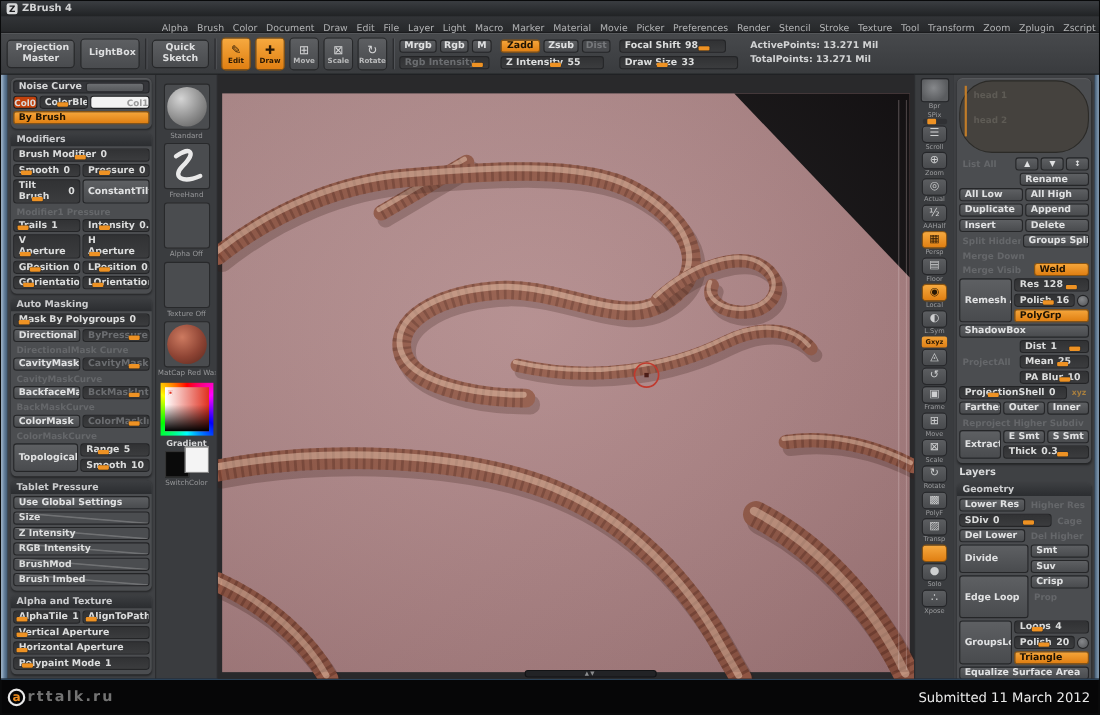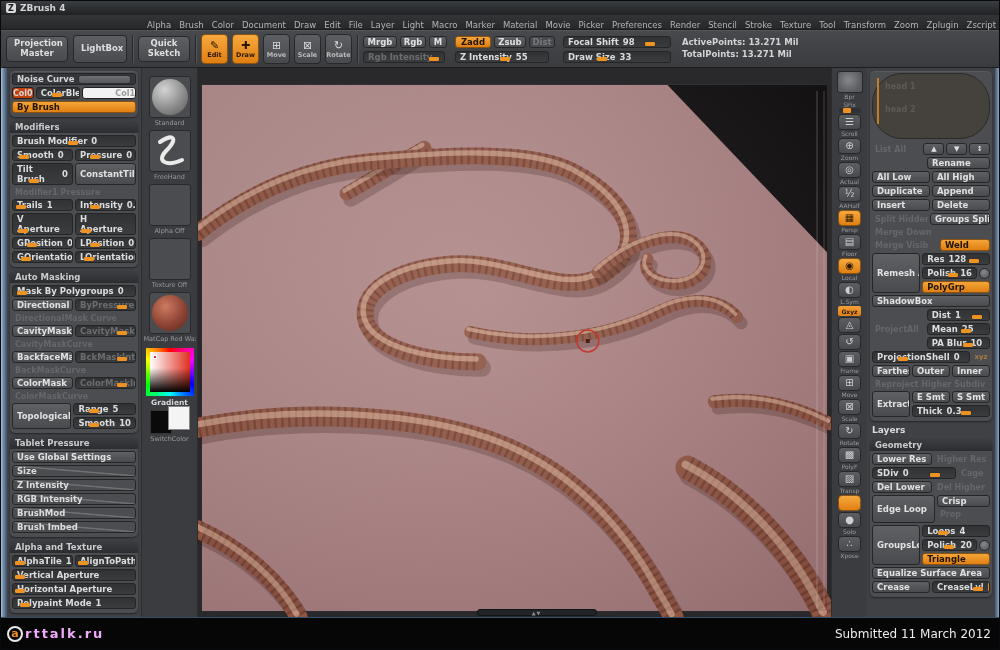--- a/index.html
+++ b/index.html
@@ -87,21 +87,21 @@
 
   .rpanel{width:128px;flex:none;background:#3f4144;padding:3px;overflow:hidden;}
   .subbox{position:relative;height:66px;background:#45423e;border:1px solid #2b2a27;border-radius:3px;display:flex;flex-direction:column;gap:14px;padding:8px 6px 0 12px;margin-bottom:2px;}
   .subbox::before{content:"";position:absolute;left:4px;top:4px;bottom:14px;width:2px;background:#c07c28;}
   .subitem{font-size:8px;font-weight:bold;color:#5e5b55;}
 
   
   .footer{height:32px;flex:none;background:#060607;border-top:1px solid #35506a;display:flex;align-items:center;justify-content:space-between;padding:0 6px;}
   .flogo{display:flex;align-items:center;gap:2px;}
   .flogo .ca{width:16px;height:16px;border:2px solid #e9e9e9;border-radius:50%;color:#ef8d1e;font-weight:bold;font-size:11px;display:flex;align-items:center;justify-content:center;}
-  .flogo .rest{color:#f0abfc;font-weight:bold;font-size:13px;letter-spacing:2px;}
+  .flogo .rest{color:#737373;font-weight:bold;font-size:13px;letter-spacing:2px;}
   .submitted{color:#ececec;font-size:12px;margin-right:2px;}
 </style>
 </head>
 <body>
 
 <div class="window">
 
   <div class="titlebar">
     <span class="zlogo">Z</span>
     <span class="wtitle">ZBrush 4</span>
@@ -171,21 +171,21 @@
               <span>Dist</span>
             </div>
           </div>
           <div class="sld" style="--p: 0.55; flex: 0 0 auto; width: 94px;">
             <span class="sl">Z Intensity</span>
             <span class="sv">55</span>
             <div class="h"></div>
           </div>
         </div>
         <div class="tcol">
-          <div class="sld" style="--p: 0.86; flex: 0 0 auto; width: 108px;">
+          <div class="sld" style="--p: 0.86; flex: 0 0 auto; width: 97px;">
             <span class="sl">Focal Shift</span>
             <span class="sv">98</span>
             <div class="h"></div>
           </div>
           <div class="sld" style="--p: 0.35; flex: 0 0 auto; width: 108px;">
             <span class="sl">Draw Size</span>
             <span class="sv">33</span>
             <div class="h"></div>
           </div>
         </div>
@@ -809,23 +809,36 @@
             <div class="dimtx" style="flex: 0.7 1 0px;">Cage</div>
           </div>
           <div class="prow">
             <div class="btn" style="flex: 1 1 0px;">
               <span>Del Lower</span>
             </div>
             <div class="dimtx" style="flex: 1 1 0px;">Del Higher</div>
           </div>
           <div class="prow">
             <div class="btn" style="flex: 1 1 0px;">
+              <span>Divide</span>
+            </div>
+            <div class="stack" style="margin-bottom: 0px; flex: 1 1 0px;">
+              <div class="btn" style="flex: 1 1 0px;">
+                <span>Smt</span>
+              </div>
+              <div class="btn" style="flex: 1 1 0px;">
+                <span>Suv</span>
+              </div>
+            </div>
+          </div>
+          <div class="prow">
+            <div class="btn" style="flex: 1 1 0px;">
               <span>Edge Loop</span>
             </div>
-            <div class="stack" style="margin-bottom: 4px; flex: 1 1 0px;">
+            <div class="stack" style="margin-bottom: 15px; flex: 1 1 0px;">
               <div class="btn" style="flex: 1 1 0px;">
                 <span>Crisp</span>
               </div>
               <div class="dimtx" style="flex: 1 1 0px;">Prop</div>
             </div>
           </div>
           <div class="prow">
             <div class="btn" style="flex: 1 1 0px;">
               <span>GroupsLoops</span>
             </div>

